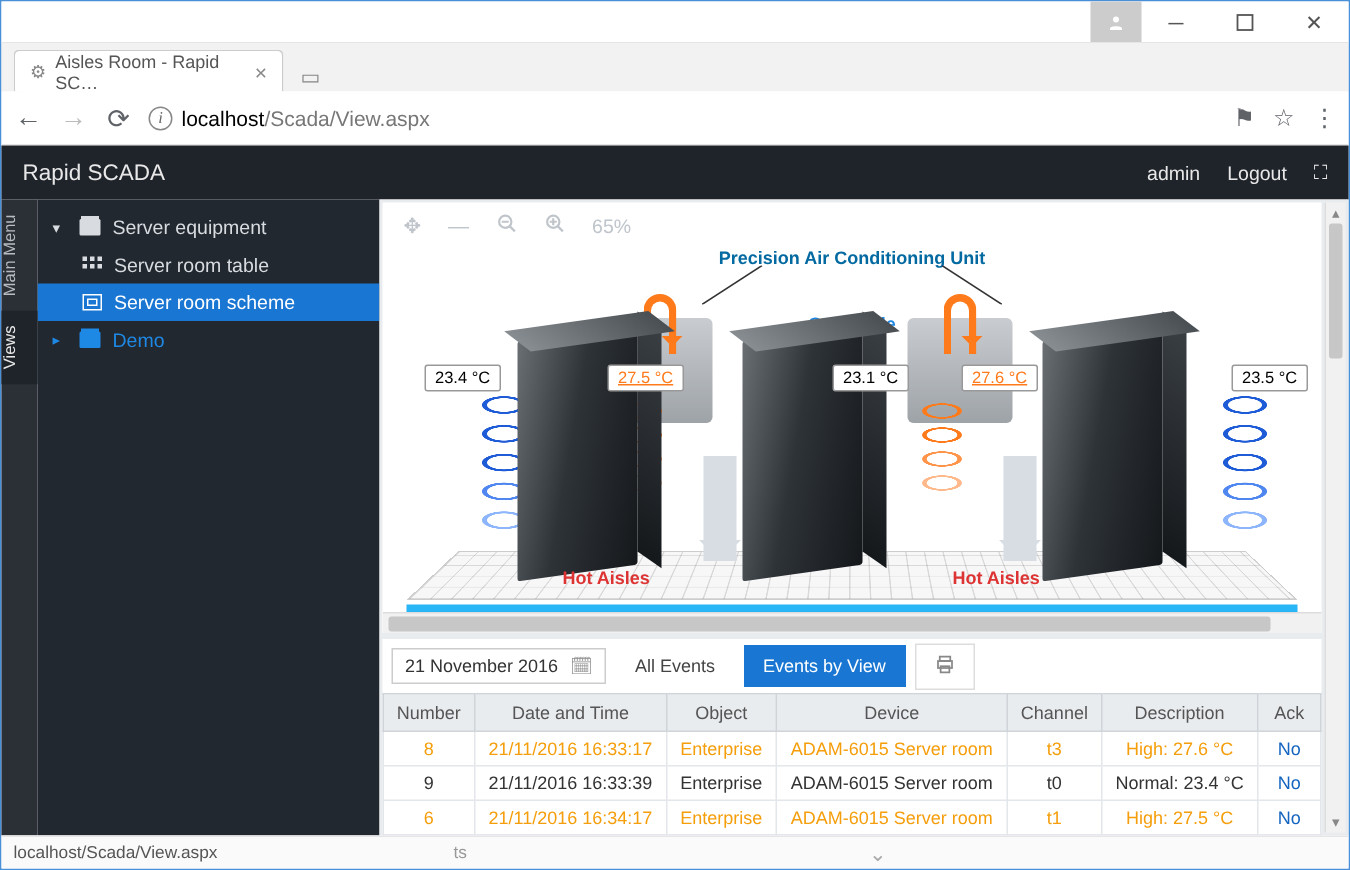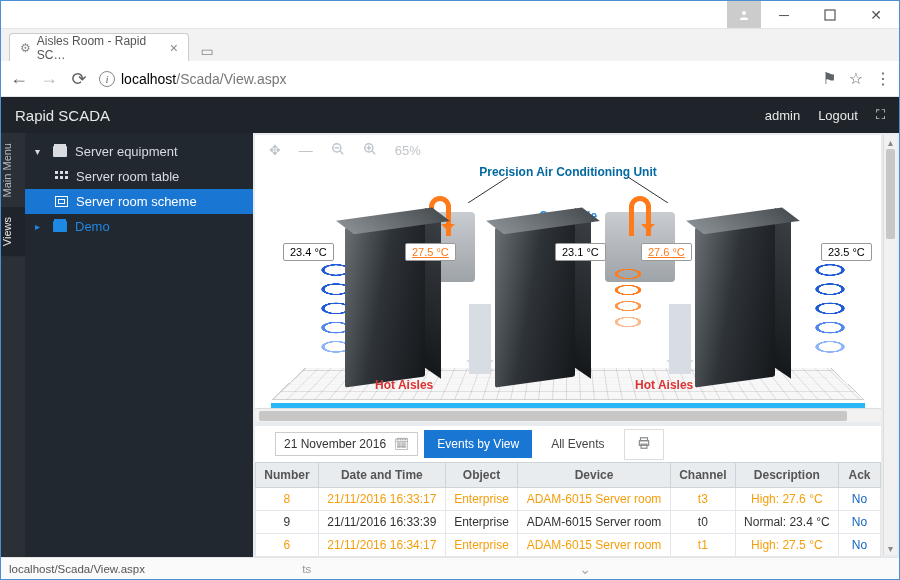--- a/index.html
+++ b/index.html
@@ -106,27 +106,27 @@
     bottom:60px; height:100px;}
   .downarrow { position:absolute; width:22px; height:70px; bottom:48px; background:#d7dde2; }
   .downarrow::after{ content:''; position:absolute; bottom:-14px; left:50%; transform:translateX(-50%); border:14px solid transparent; border-top-color:#d7dde2; }
 
   .temp { position:absolute; background:#fff; border:1px solid #999; padding:2px 6px; font-size:11px; border-radius:2px; }
   .temp.hot { color:#ff7a1a;text-decoration:underline; }
   .hotlabel { position:absolute; color:#d33; font-size:12px; font-weight:600; bottom:30px; }
 
   
   .events { background:#fff; display:flex; flex-direction:column; font-size:12px; }
-  .evtoolbar { height:36px; display:flex; align-items:center; gap:6px; padding:4px 20px; }
+  .evtoolbar { height:36px; display:flex; align-items:center; gap:6px; padding:4px 6px; }
   .datebox { border:1px solid #ccc; padding:4px 8px; display:flex; align-items:center; gap:8px; color:#333; }
   .pill { padding:6px 12px; border:1px solid transparent; color:#444; cursor:pointer; }
   .pill.active { background:#1976d2; color:#fff; }
   .pill.print { border:1px solid #ddd; color:#888;}
   table { width:100%; border-collapse: collapse; }
-  th { background:#e9ecef; color:#555; font-weight:700; padding:5px 8px; border:1px solid #cfd4d9; text-align:center; font-size:12px;}
+  th { background:#e9ecef; color:#555; font-weight:400; padding:5px 8px; border:1px solid #cfd4d9; text-align:center; font-size:12px;}
   td { padding:4px 8px; border:1px solid #e3e6ea; text-align:center; color:#333; }
   tr.warn td { color:#f59e0b; }
   tr.warn td.ack, tr td.ack { color:#1565c0; }
   th.ack, td.ack { width:42px; }
 
   .statusbar { height:22px; border-top:1px solid #e5e5e5; font-size:11.5px; color:#555; display:flex; align-items:center; padding: 0 8px; gap:8px; background:#fafafa;}
   .statusbar .chev { color:#aaa; font-size:14px; }
 
   .vscroll { position:absolute; right:2px; top:2px; bottom:2px; width:14px; background:#f1f1f1; border-left:1px solid #ddd; }
   .vscroll .vthumb { position:absolute; left:2px; right:2px; top:14px; height:90px; background:#c7c7c7; border-radius:2px; }
@@ -283,22 +283,22 @@
             </div>
         </div>
       </div>
 
       <div class="events" style="margin-right:16px;">
         <div class="evtoolbar">
           <div class="datebox">
             <span>21 November 2016</span>
             <span style="color:#888">🗓</span>
           </div>
+          <div class="pill">All Events</div>
           <div class="pill active">Events by View</div>
-          <div class="pill">All Events</div>
           <div class="pill print"><svg width="14" height="14" viewBox="0 0 24 24" fill="none" stroke="#888" stroke-width="2">
                 <rect x="6" y="3" width="12" height="5"></rect>
                 <rect x="4" y="8" width="16" height="8"></rect>
                 <rect x="7" y="14" width="10" height="7"></rect>
               </svg></div>
         </div>
         <table>
           <thead>
               <tr>
             <th>Number</th>

